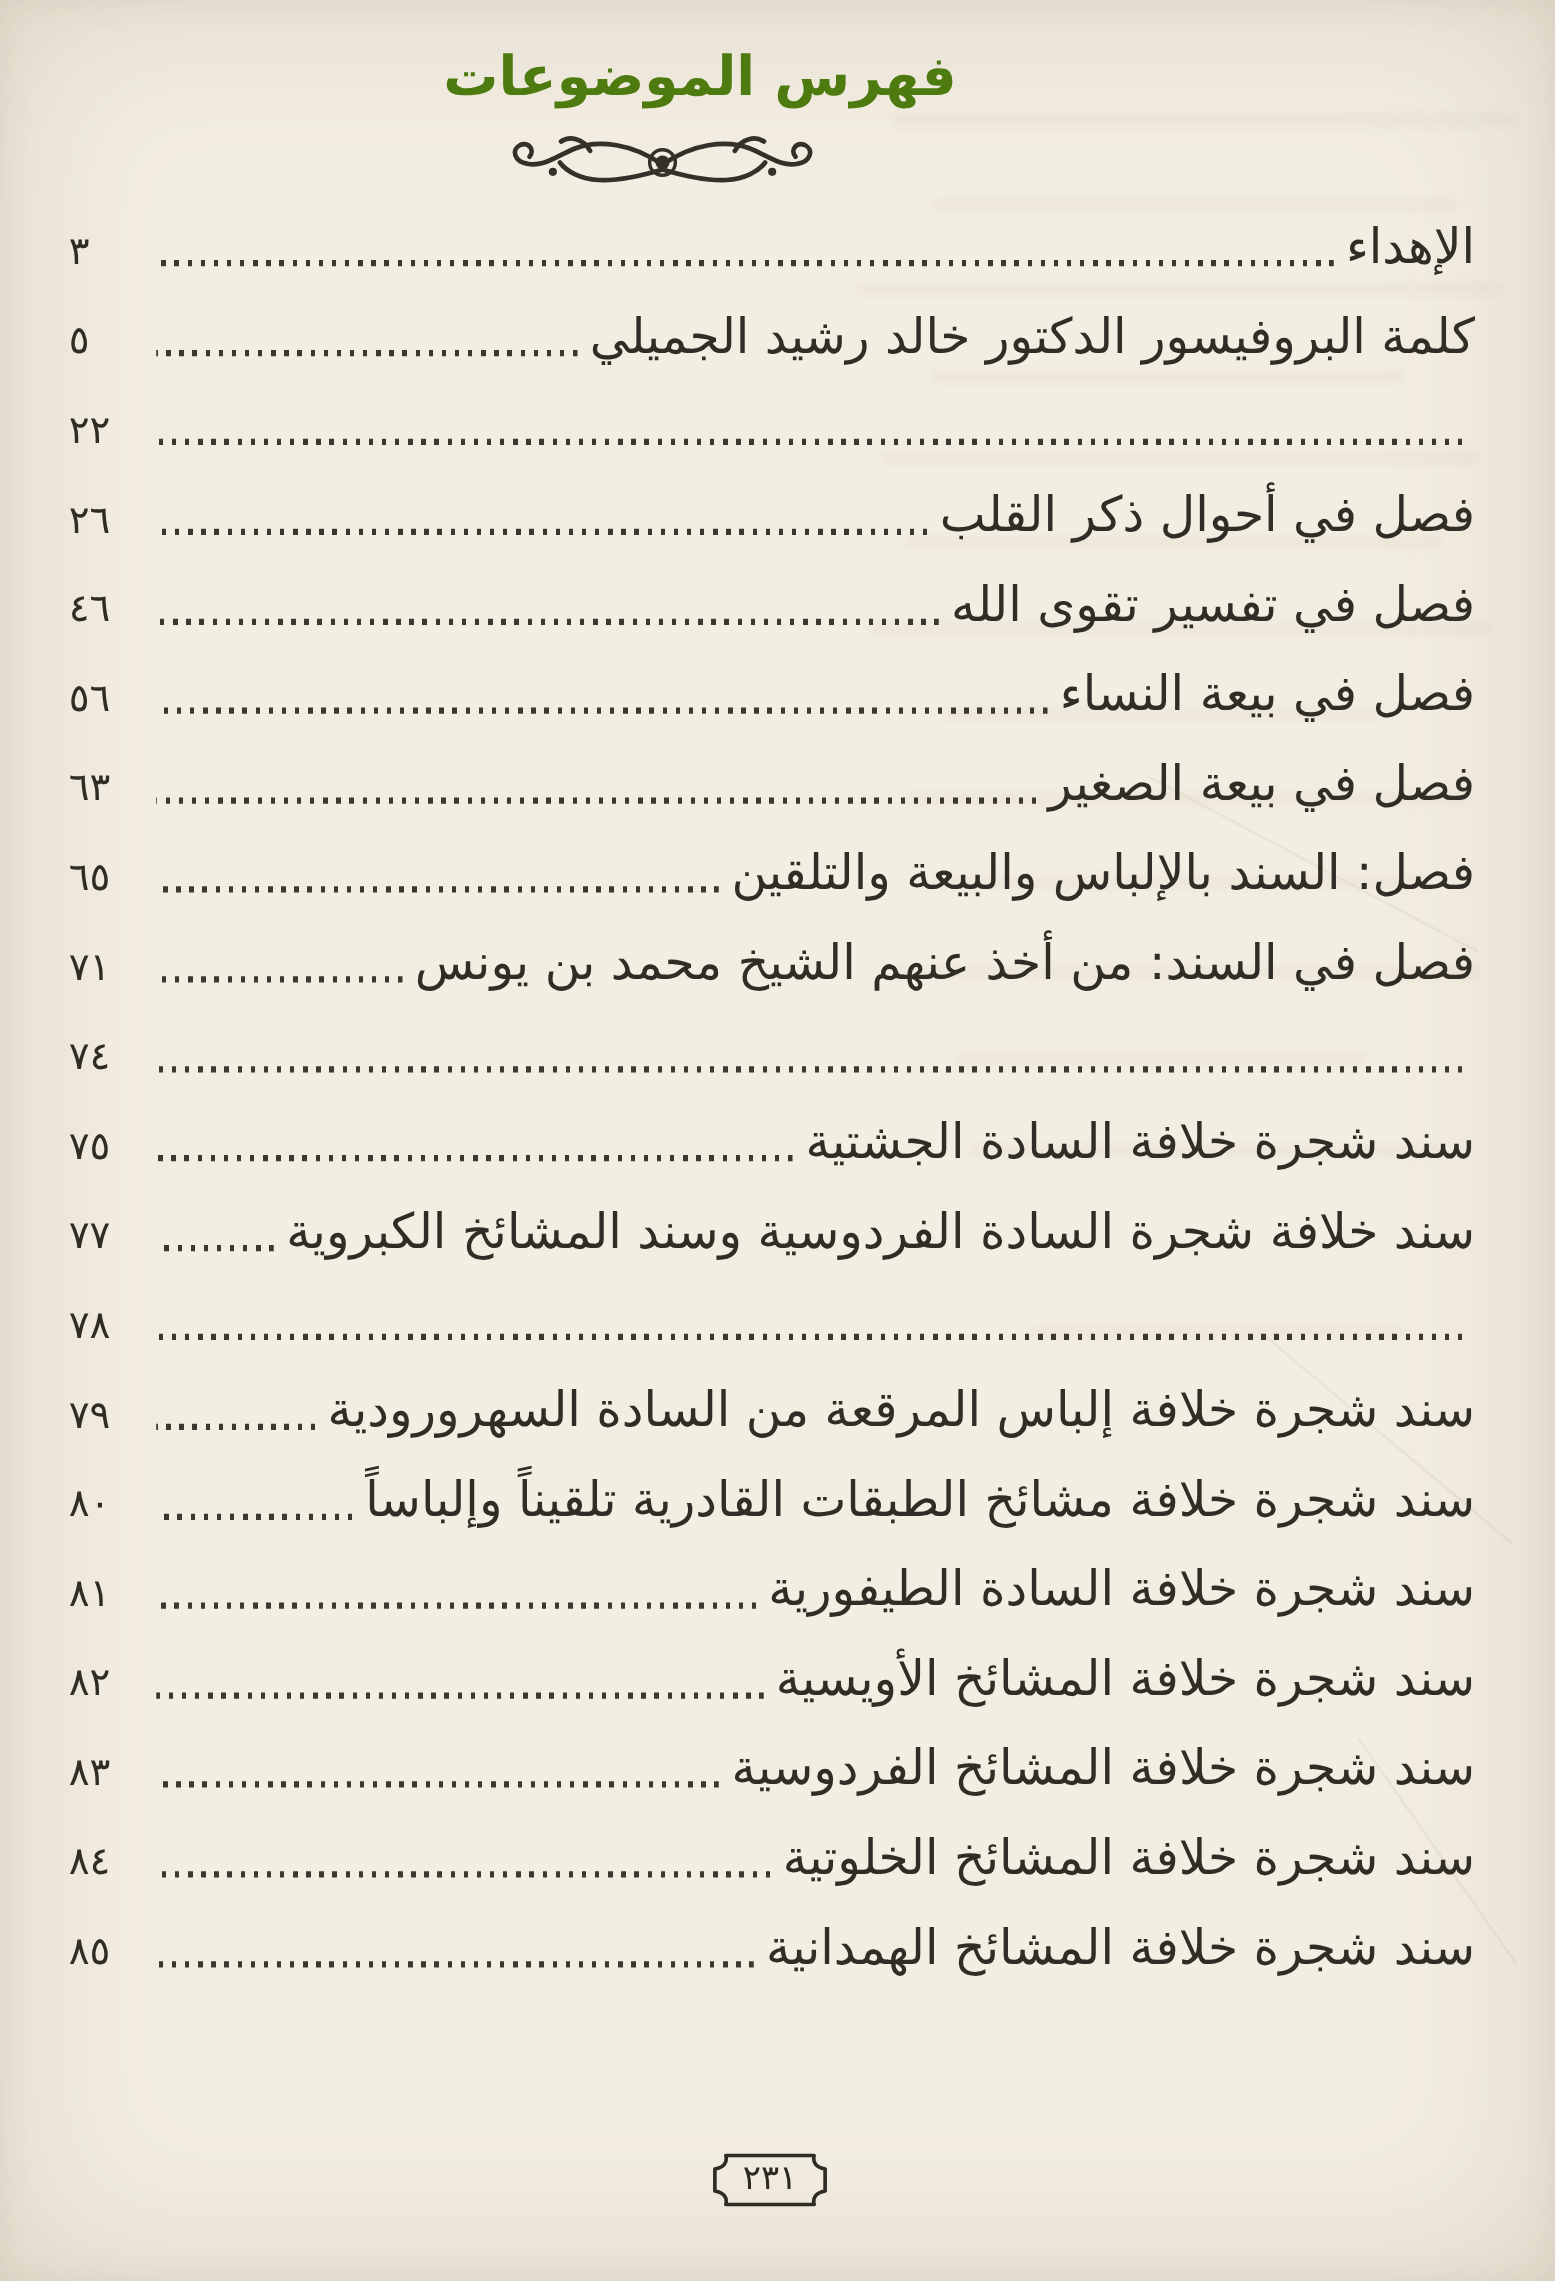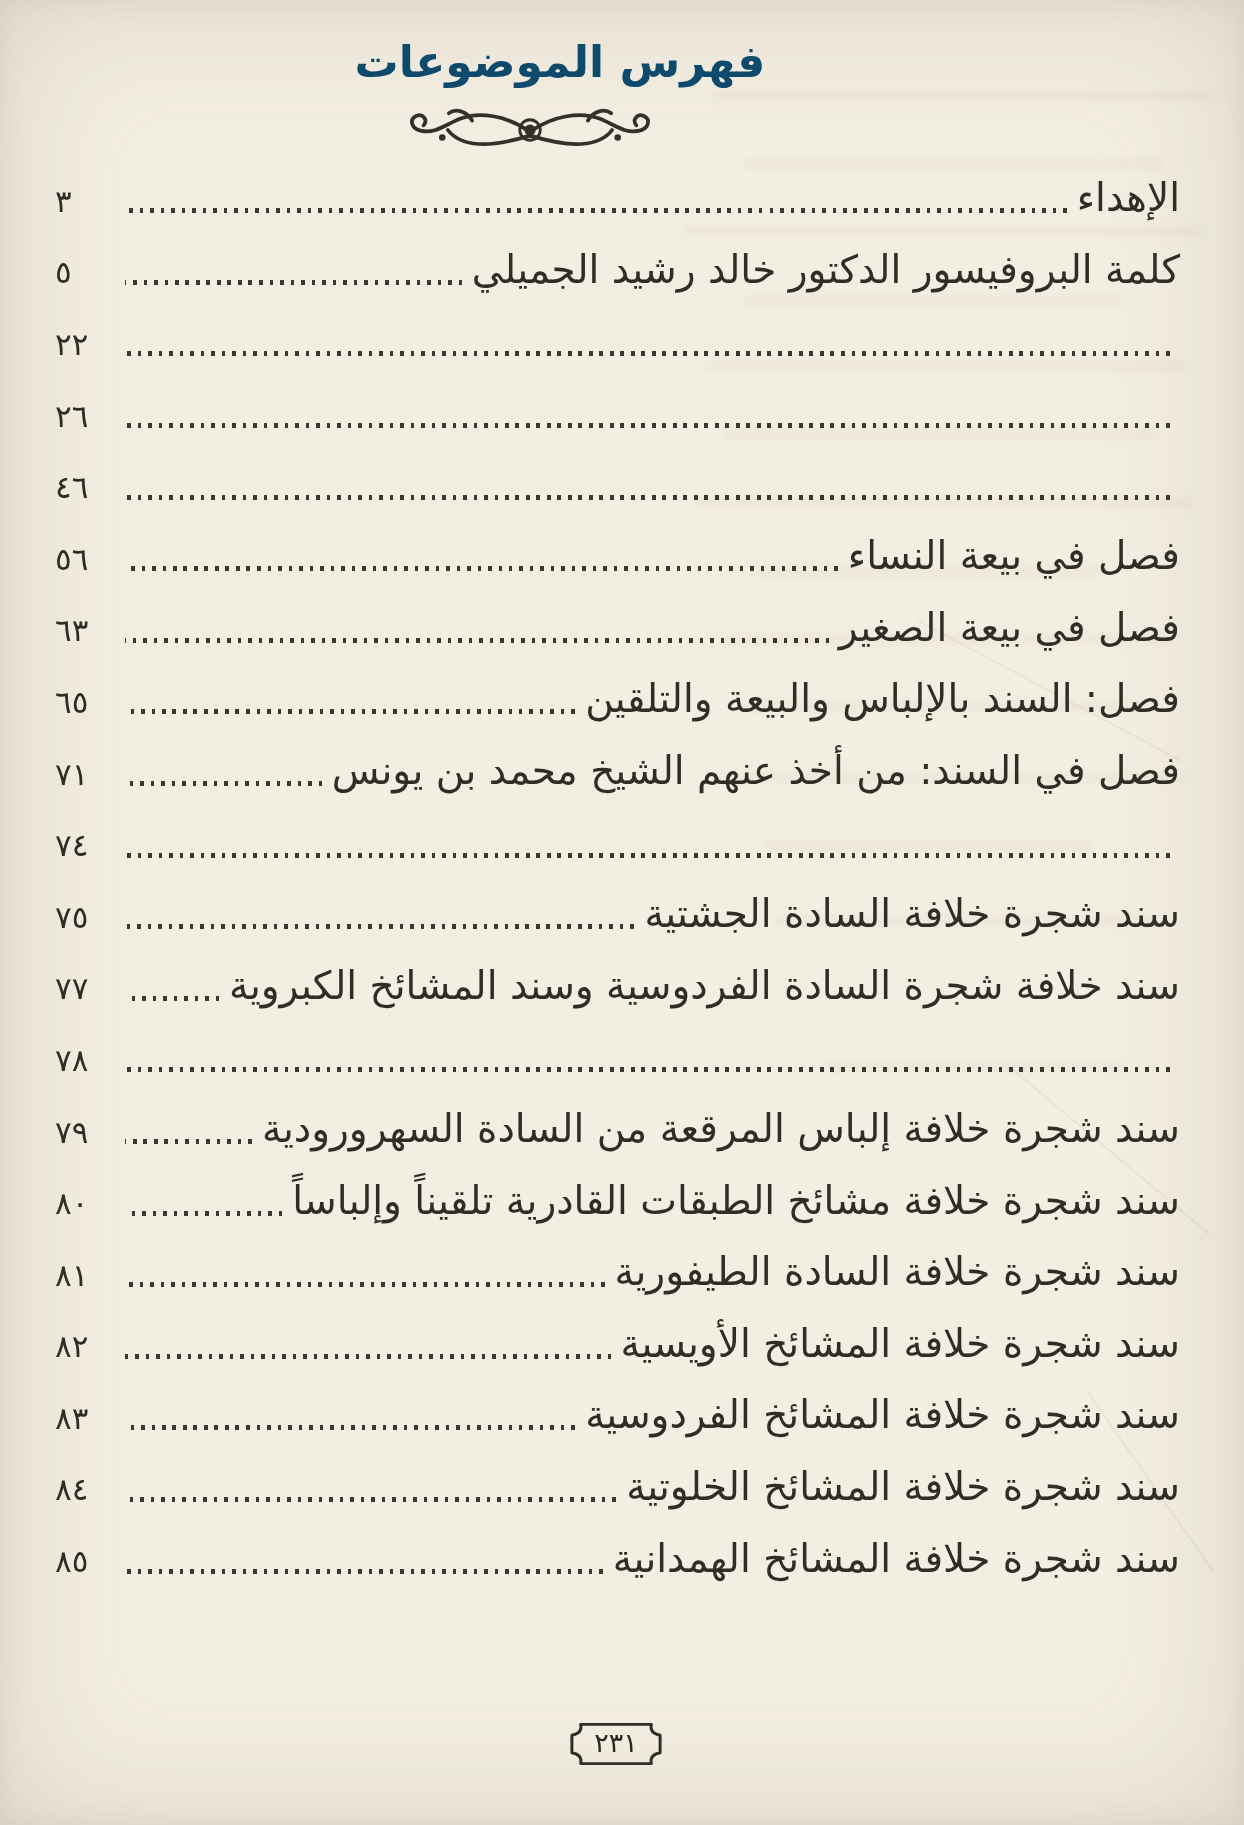--- a/index.html
+++ b/index.html
@@ -46,21 +46,21 @@
     top: 36px; left: 0; right: 0;
     text-align: center;
   }
   .title-wrap h1 {
     display: inline-block;
     margin: 0;
     transform: translateX(-62px);
     font-size: 44px;
     font-weight: 700;
     letter-spacing: 0;
-    color: #0c4a6e;
+    color: #4d7c0f;
   }
 
   .ornament-wrap {
     position: absolute;
     top: 102px; left: 0; right: 0;
     display: flex;
     justify-content: center;
   }
   .ornament-wrap svg { transform: translateX(-92px); }
 
@@ -180,25 +180,27 @@
     <span class="toc-dots"></span>
     <span class="toc-page">٥</span>
   </div>
 
   <div class="toc-row">
     <span class="toc-dots"></span>
     <span class="toc-page">٢٢</span>
   </div>
 
   <div class="toc-row">
+    <span class="toc-label">فصل في أحوال ذكر القلب</span>
     <span class="toc-dots"></span>
     <span class="toc-page">٢٦</span>
   </div>
 
   <div class="toc-row">
+    <span class="toc-label">فصل في تفسير تقوى الله</span>
     <span class="toc-dots"></span>
     <span class="toc-page">٤٦</span>
   </div>
 
   <div class="toc-row">
     <span class="toc-label">فصل في بيعة النساء</span>
     <span class="toc-dots"></span>
     <span class="toc-page">٥٦</span>
   </div>
 

